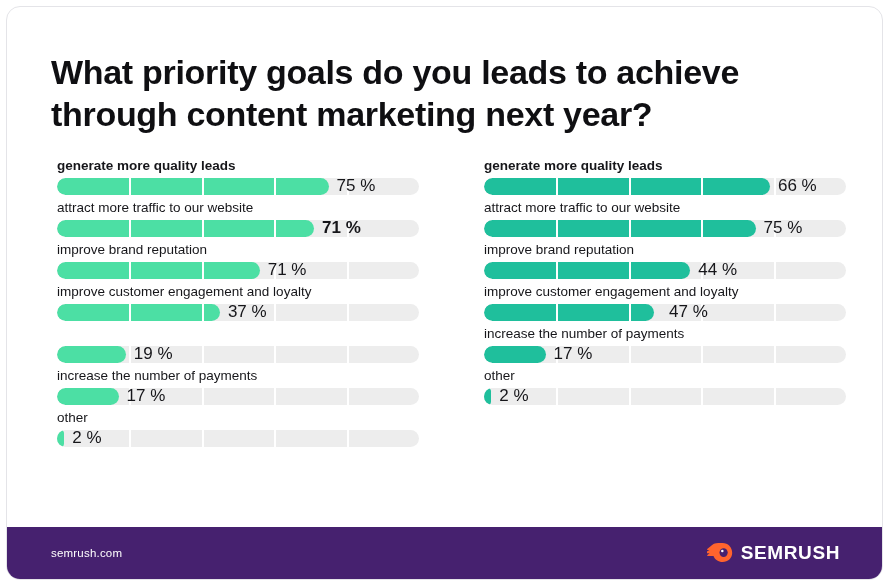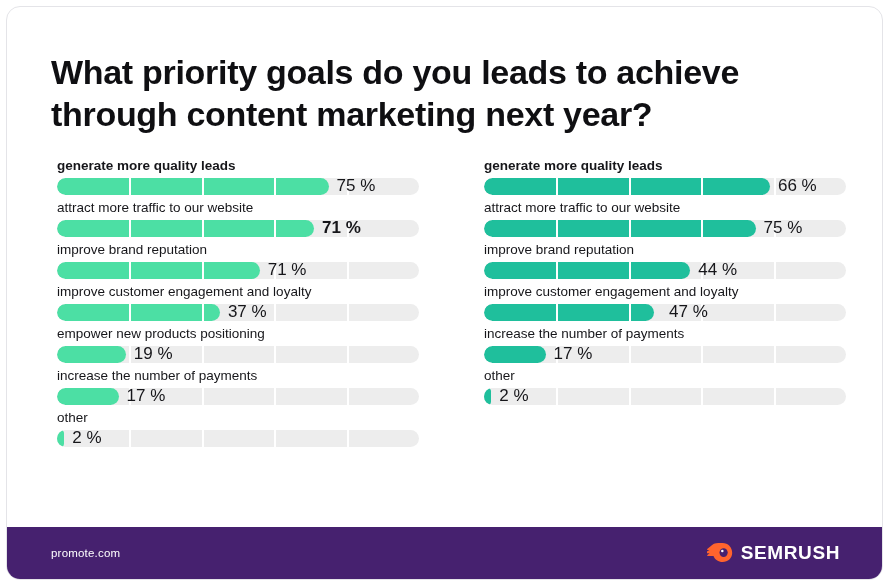--- a/index.html
+++ b/index.html
@@ -140,21 +140,20 @@
                   <i style="left: 40%;"></i>
                   <i style="left: 60%;"></i>
                   <i style="left: 80%;"></i>
                 </div>
             </div>
           </div>
           <div class="pct" style="left: 176.9px;">37 %</div>
         </div>
 
         <div class="row">
-          <div class="row-label">empower new products positioning</div>
           <div class="bar-wrap">
             <div class="track">
               <div class="fill" style="width: 19%;"></div>
               <div class="seg-lines">
                   <i style="left: 20%;"></i>
                   <i style="left: 40%;"></i>
                   <i style="left: 60%;"></i>
                   <i style="left: 80%;"></i>
                 </div>
             </div>
@@ -296,21 +295,21 @@
           </div>
           <div class="pct" style="left: 21.24px;">2 %</div>
         </div>
 
       </div>
     </div>
 
   </div>
 
   <div class="footer">
-    <div class="footer-url">promote.com</div>
+    <div class="footer-url">semrush.com</div>
     <div class="brand">
       <span>
         <svg class="logo-mark" width="26" height="20" viewBox="0 0 26 20" aria-hidden="true">
           <path d="M25.2 10c0 5-4.3 9-9.6 9-4.2 0-7.8-2.5-9.1-6l-5.7.02c-.5 0-.8-.6-.4-.95l2.2-1.9-3.3.02c-.5 0-.8-.6-.4-.95L2.4 6.9 .6 6.92c-.5 0-.8-.6-.4-.95L3.6 3.2C5.4 1.25 8.2 0 11.3 0h4.3c5.3 0 9.6 4 9.6 10z" fill="#FF642D"></path>
           <ellipse cx="16.6" cy="9.6" rx="4.1" ry="4.4" fill="#46216F"></ellipse>
           <ellipse cx="15.3" cy="8.0" rx="1.25" ry="1.35" fill="#FFFFFF"></ellipse>
         </svg>
       </span>
       <span class="brand-name">SEMRUSH</span>
     </div>

